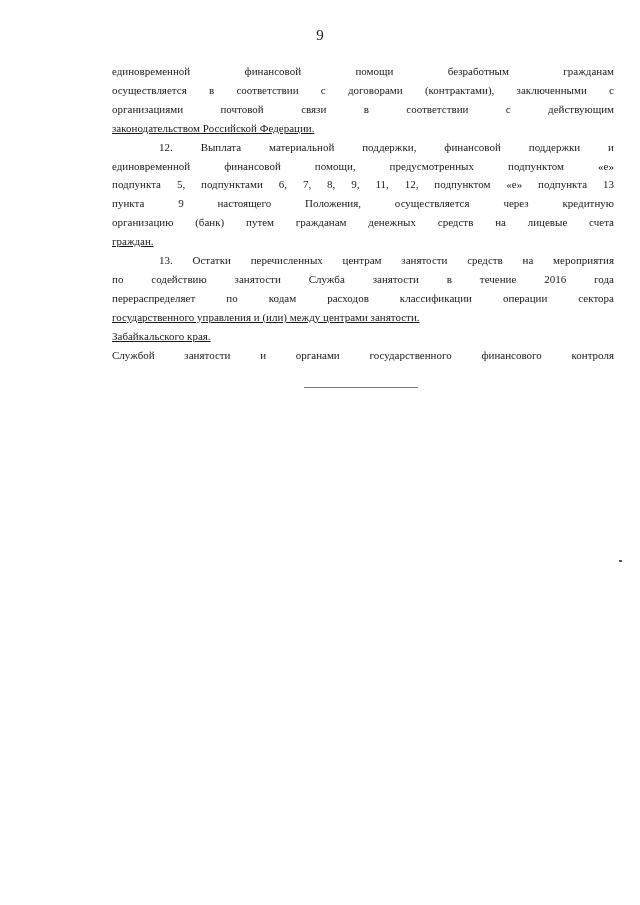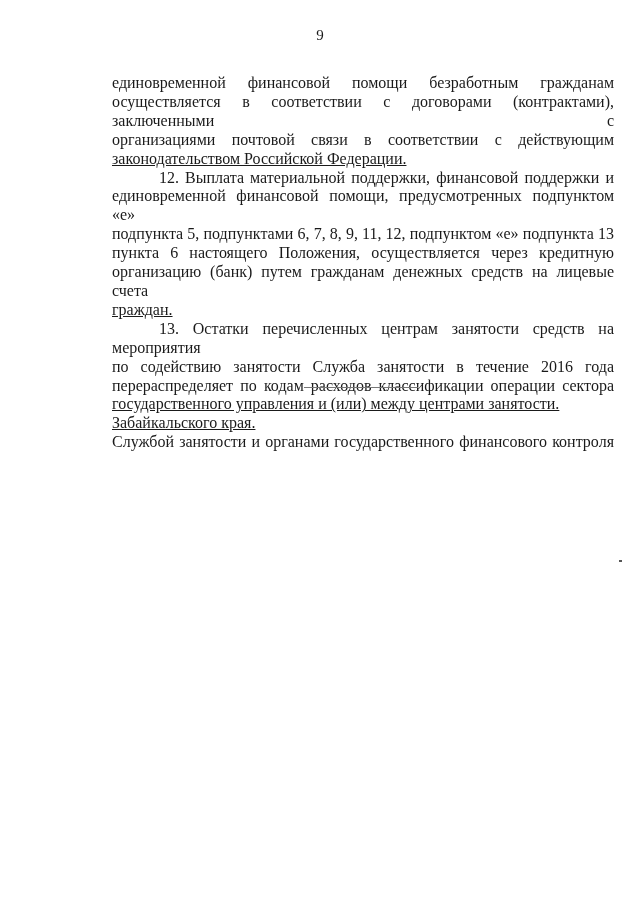--- a/index.html
+++ b/index.html
@@ -1,21 +1,21 @@
 <!DOCTYPE html>
 <html><head>
 <meta charset="utf-8">
 <style>
   html, body { margin: 0; padding: 0; background: #ffffff; }
   body { width: 640px; height: 905px; position: relative; overflow: hidden;
          font-family: "Liberation Serif", "DejaVu Serif", serif; color: #1a1a1a; }
   .page-number { position: absolute; top: 27px; left: 0; width: 640px; text-align: center;
                  font-size: 15px; }
-  .body-text { position: absolute; top: 74px; left: 112px; width: 502px;
-               font-size: 16px; line-height: 18.9px; }
+  .body-text { position: absolute; top: 62px; left: 112px; width: 502px;
+               font-size: 11px; line-height: 18.9px; }
   .para { margin: 0; text-align: justify; }
   .line { display: block; text-align: justify; text-align-last: justify; white-space: normal; }
   .line.last { text-align-last: left; text-decoration: underline; }
   .divider { position: absolute; top: 387px; left: 304px; width: 114px; height: 0;
              border-top: 1px solid #777; }
   .speck { position: absolute; top: 560px; left: 619px; width: 3px; height: 2px; background: #555; }
 </style>
 </head>
 <body>
 
@@ -26,21 +26,21 @@
     <p class="para">
       <span class="line">единовременной финансовой помощи безработным гражданам</span>
       <span class="line">осуществляется в соответствии с договорами (контрактами), заключенными с</span>
       <span class="line">организациями почтовой связи в соответствии с действующим</span>
       <span class="line last">законодательством Российской Федерации.</span>
     </p>
     <p class="para">
       <span class="line" style="text-indent:47px">12. Выплата материальной поддержки, финансовой поддержки и</span>
       <span class="line">единовременной финансовой помощи, предусмотренных подпунктом «е»</span>
       <span class="line">подпункта 5, подпунктами 6, 7, 8, 9, 11, 12, подпунктом «е» подпункта 13</span>
-      <span class="line">пункта 6 настоящего Положения, осуществляется через кредитную</span>
+      <span class="line">пункта 9 настоящего Положения, осуществляется через кредитную</span>
       <span class="line">организацию (банк) путем гражданам денежных средств на лицевые счета</span>
       <span class="line last">граждан.</span>
     </p>
     <p class="para">
       <span class="line" style="text-indent:47px">13. Остатки перечисленных центрам занятости средств на мероприятия</span>
       <span class="line">по содействию занятости Служба занятости в течение 2016 года</span>
       <span class="line">перераспределяет по кодам расходов классификации операции сектора</span>
       <span class="line last">государственного управления и (или) между центрами занятости.</span>
     </p>
     <p class="para">

